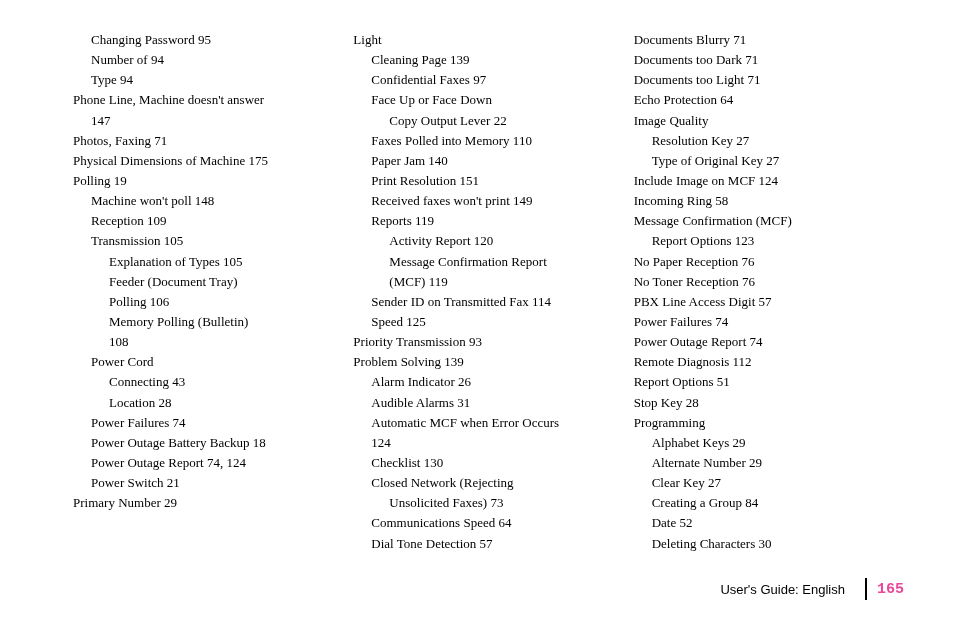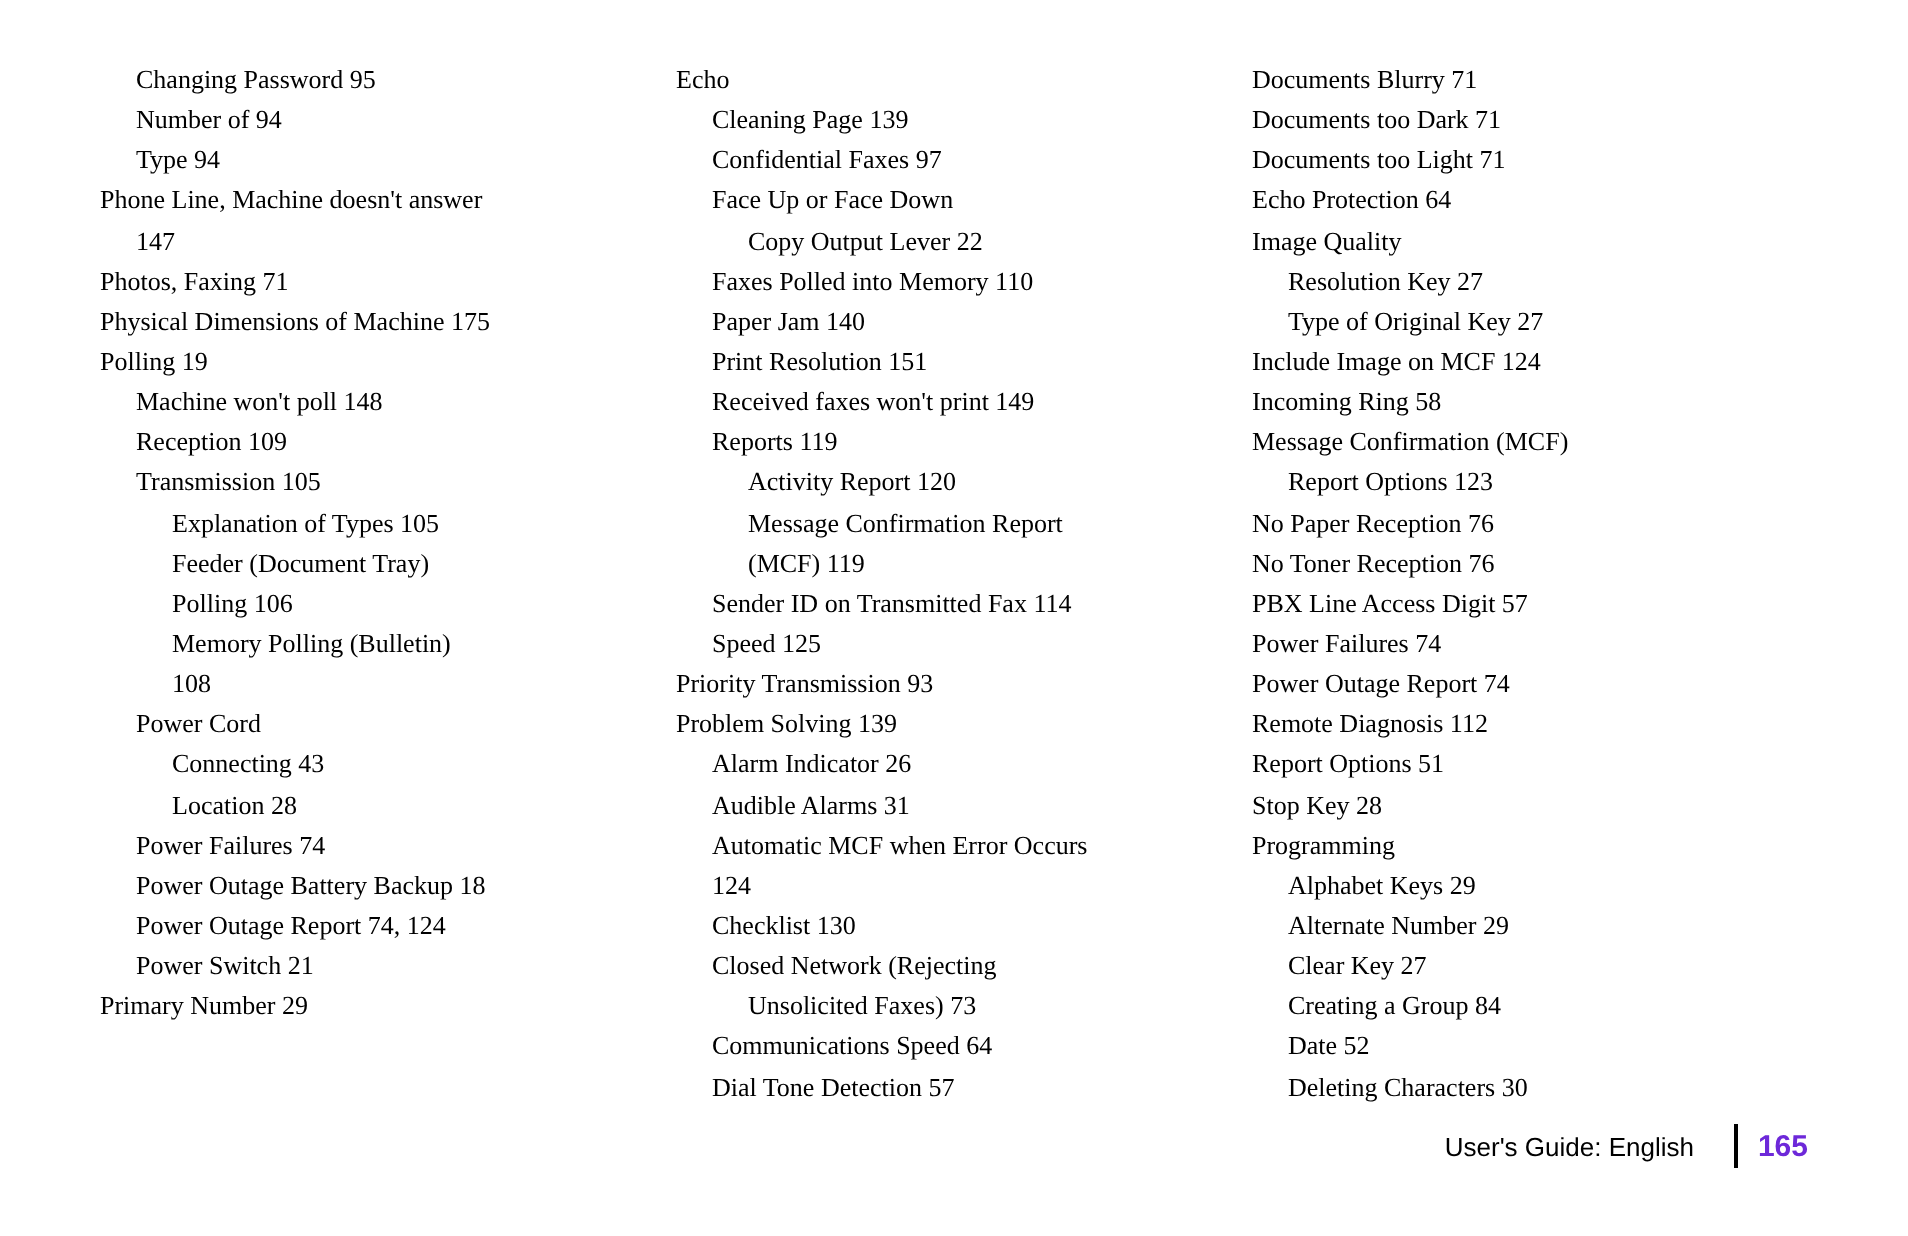--- a/index.html
+++ b/index.html
@@ -18,58 +18,59 @@
     .page {
       width: 954px;
       min-height: 618px;
       padding: 30px 50px 20px 50px;
       position: relative;
     }
     .columns {
       display: flex;
       gap: 10px;
       align-items: flex-start;
+      margin-left: 23px;
     }
     .col {
       flex: 1;
       line-height: 1.55;
     }
     .entry {
       display: block;
     }
     .l0 { padding-left: 0px; }
     .l1 { padding-left: 18px; }
     .l2 { padding-left: 36px; }
 
     .footer {
       position: absolute;
-      bottom: 34px;
+      bottom: 18px;
       right: 50px;
       display: flex;
       align-items: center;
       gap: 0;
     }
     .footer-text {
       font-family: Arial, sans-serif;
       font-size: 13px;
       color: #000;
       padding-right: 10px;
     }
     .footer-divider {
       width: 2px;
       height: 22px;
       background: #000;
       display: inline-block;
       margin: 0 10px;
     }
     .footer-page {
-      font-family: Liberation Sans, sans-serif;
+      font-family: Liberation Mono, monospace;
       font-size: 15px;
       font-weight: bold;
-      color: #6d28d9;
+      color: #ec4899;
     }
   </style>
 </head>
 <body>
 
 <div class="page">
   <div class="columns">
   <div class="col">
         <span class="entry l1">Changing Password  95</span>
         <span class="entry l1">Number of  94</span>
@@ -90,21 +91,21 @@
         <span class="entry l1">Power Cord</span>
         <span class="entry l2">Connecting  43</span>
         <span class="entry l2">Location  28</span>
         <span class="entry l1">Power Failures  74</span>
         <span class="entry l1">Power Outage Battery Backup  18</span>
         <span class="entry l1">Power Outage Report  74, 124</span>
         <span class="entry l1">Power Switch  21</span>
         <span class="entry l0">Primary Number  29</span>
       </div>
       <div class="col">
-        <span class="entry l0">Echo</span>
+        <span class="entry l0">Light</span>
         <span class="entry l1">Cleaning Page  139</span>
         <span class="entry l1">Confidential Faxes  97</span>
         <span class="entry l1">Face Up or Face Down</span>
         <span class="entry l2">Copy Output Lever  22</span>
         <span class="entry l1">Faxes Polled into Memory  110</span>
         <span class="entry l1">Paper Jam  140</span>
         <span class="entry l1">Print Resolution  151</span>
         <span class="entry l1">Received faxes won't print  149</span>
         <span class="entry l1">Reports  119</span>
         <span class="entry l2">Activity Report  120</span>

